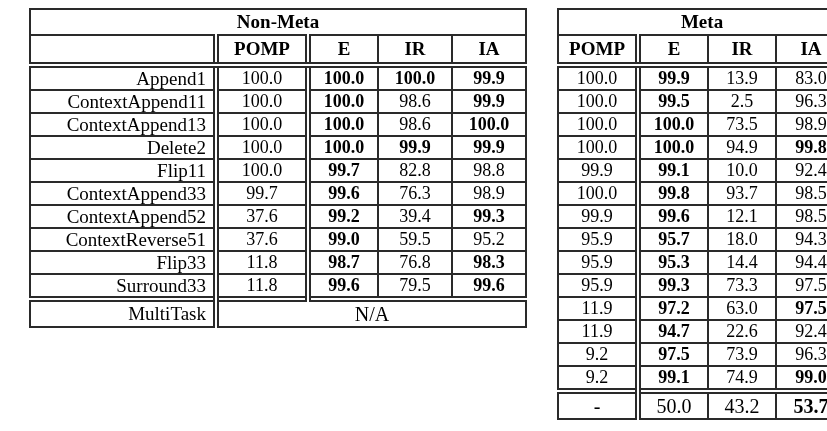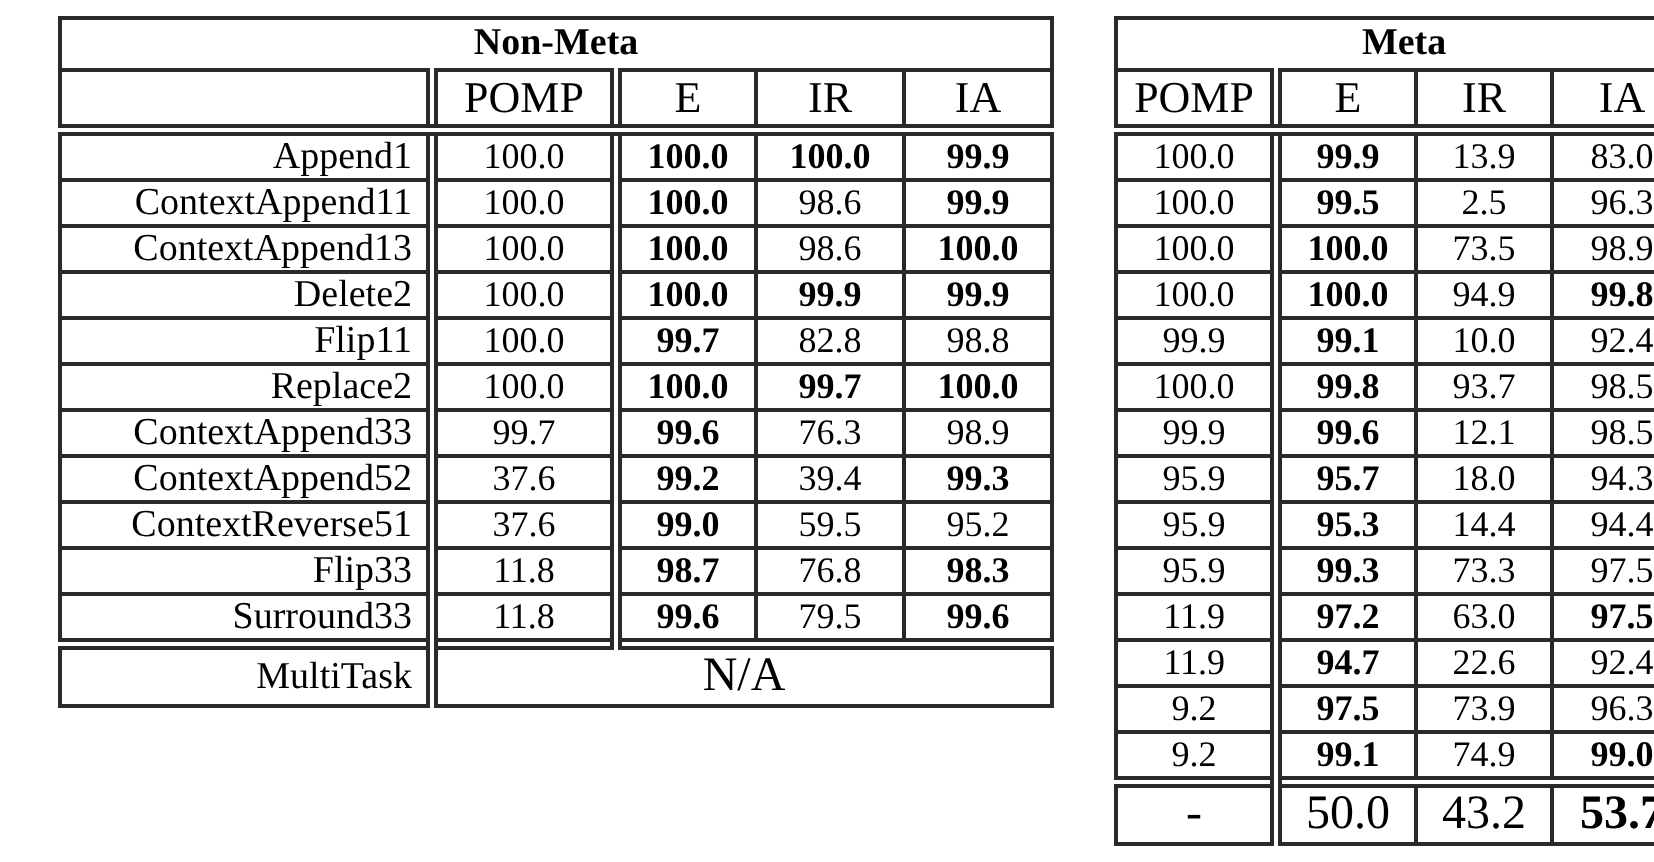--- a/index.html
+++ b/index.html
@@ -21,25 +21,25 @@
   #t-left  { width: 505px; }
   #t-right { width: 246px; }
   th, td {
     border: 2px solid #2a2a2a;
     padding: 0 2px;
     text-align: center;
     white-space: nowrap;
     overflow: hidden;
   }
   th.title   { height: 24px; font-size: 19px; font-weight: bold; }
-  th.colhead { height: 26px; font-size: 22px; font-weight: normal; border-bottom: 6px double #2a2a2a; }
+  th.colhead { height: 26px; font-size: 19px; font-weight: bold; border-bottom: 6px double #2a2a2a; }
   tbody td   { height: 21px; font-size: 18px; line-height: 21px; }
   td.lbl     { font-weight: normal; text-align: right; padding-right: 7px; font-size: 19px; }
   .dbl       { border-left: 6px double #2a2a2a; }
-  tfoot td   { height: 24px; font-size: 24px; border-top: 6px double #2a2a2a; }
+  tfoot td   { height: 24px; font-size: 20px; border-top: 6px double #2a2a2a; }
   .bold      { font-weight: bold; }
 </style>
 </head>
 <body>
 
 <div class="figure">
 
   <table id="t-left">
     <colgroup>
       <col style="width:186px">
@@ -90,27 +90,20 @@
           <td class="bold">99.9</td>
         </tr>
         <tr>
           <td class="lbl">Flip11</td>
           <td class="dbl">100.0</td>
           <td class="dbl bold">99.7</td>
           <td>82.8</td>
           <td>98.8</td>
         </tr>
         <tr>
-          <td class="lbl">Replace2</td>
-          <td class="dbl">100.0</td>
-          <td class="dbl bold">100.0</td>
-          <td class="bold">99.7</td>
-          <td class="bold">100.0</td>
-        </tr>
-        <tr>
           <td class="lbl">ContextAppend33</td>
           <td class="dbl">99.7</td>
           <td class="dbl bold">99.6</td>
           <td>76.3</td>
           <td>98.9</td>
         </tr>
         <tr>
           <td class="lbl">ContextAppend52</td>
           <td class="dbl">37.6</td>
           <td class="dbl bold">99.2</td>

